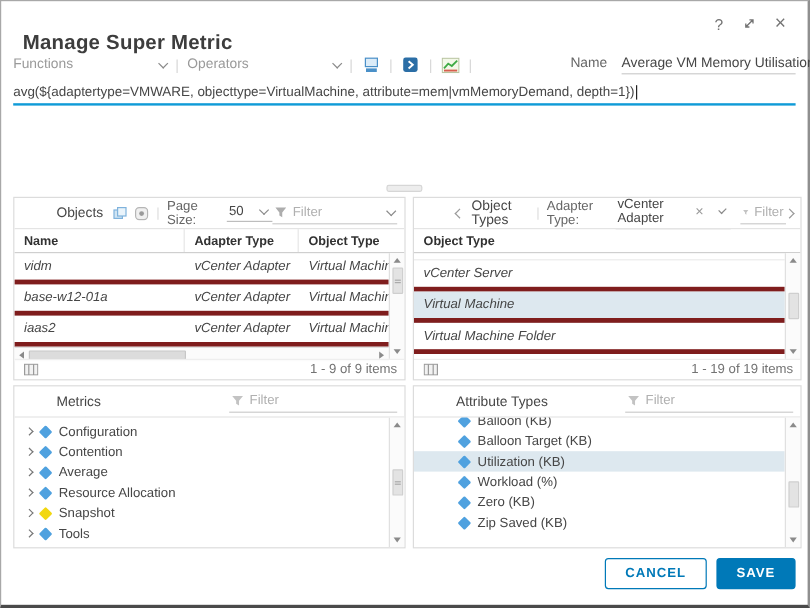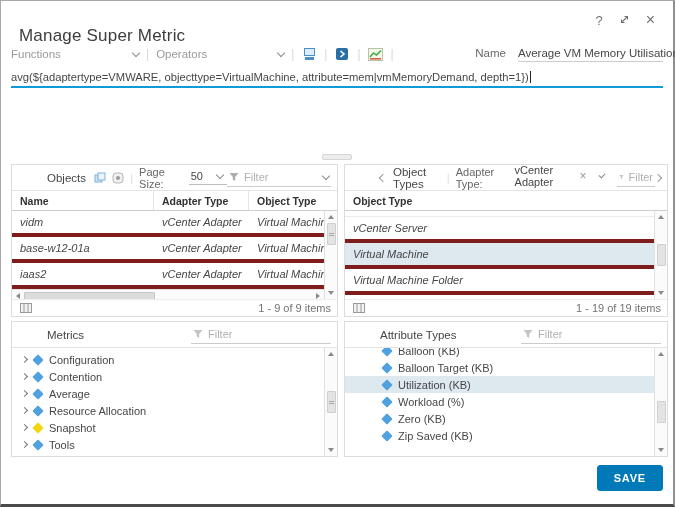--- a/index.html
+++ b/index.html
@@ -3,21 +3,21 @@
 <meta charset="utf-8">
 <style>
   * { margin:0; padding:0; box-sizing:border-box; }
   html,body { width:675px; height:507px; overflow:hidden; background:#fff;
     font-family:"Liberation Sans", sans-serif; color:#464646; font-size:11px; }
   .dialog { position:absolute; inset:0; background:#fff;
     border:1px solid #a8a8a8; border-bottom:3px solid #4a4a4a; border-right:2px solid #8f8f8f; }
 
   
   .titlebar { position:absolute; top:0; left:0; right:0; height:38px; display:flex; align-items:center; padding:0 18px; }
-  .title { font-size:17px; color:#3d3d3d; font-weight:400; letter-spacing:.2px;margin-top:32px; }
+  .title { font-size:17px; color:#3d3d3d; font-weight:700; letter-spacing:.2px;margin-top:32px; }
   .win-icons { margin-left:auto; display:flex; align-items:center; gap:16px; color:#737373; }
   .win-icons .glyph { font-size:13px; cursor:pointer; }
   .win-icons .close { font-size:16px; line-height:10px; }
 
   
   .toolbar { position:absolute; top:42px; left:10px; right:10px; height:22px; display:flex; align-items:center; }
   .sep { color:#d8d8d8; margin:0 7px; font-size:12px; }
   .dd { display:flex; align-items:center; width:128px; cursor:pointer; }
   .dd .dd-label { color:#9a9a9a; font-size:11.5px; }
   .chev-d { width:6px; height:6px; border-right:1.4px solid #8a8a8a; border-bottom:1.4px solid #8a8a8a;
@@ -417,16 +417,17 @@
         <span class="vthumb"></span>
         <span class="spacer" style="flex:1"></span>
         <span class="varrow">
             <span class="tri-d"></span>
           </span>
       </div>
     </div>
   </div>
 
   <div class="footer">
+    <button class="btn btn-outline">CANCEL</button>
     <button class="btn btn-solid">SAVE</button>
   </div>
 
 </div>
 
 </body></html>

